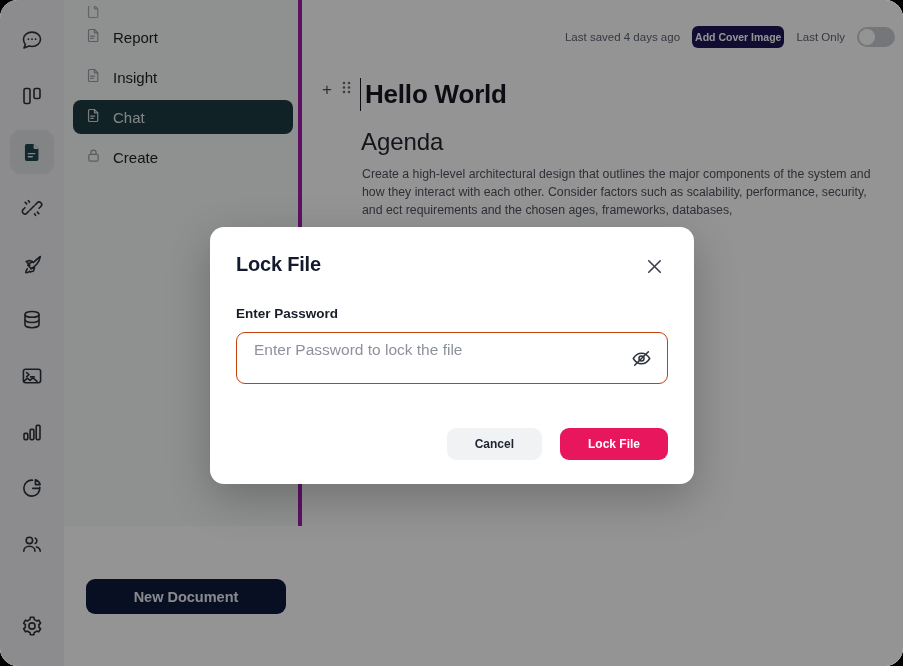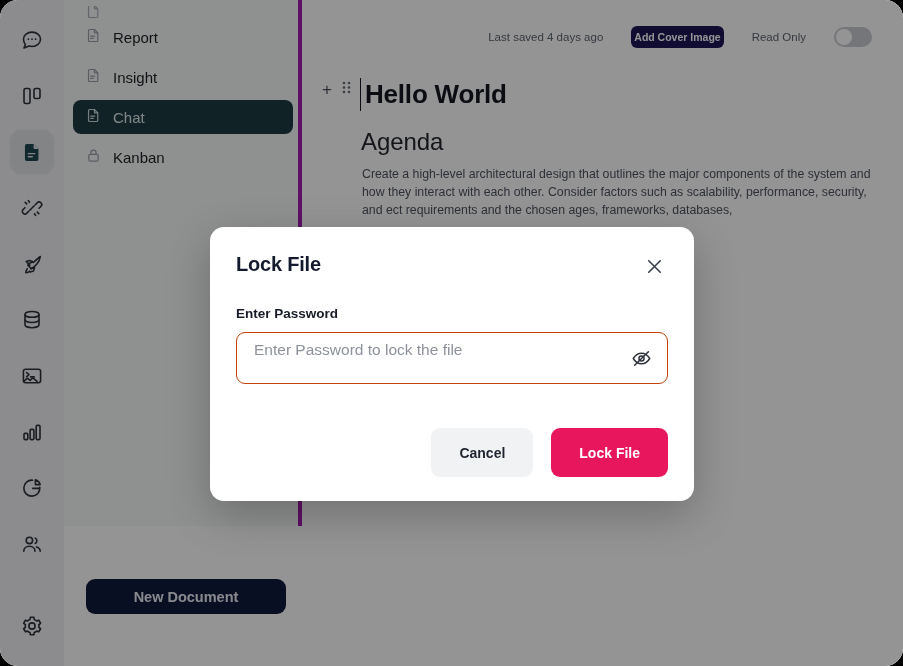--- a/index.html
+++ b/index.html
@@ -120,24 +120,24 @@
   #editor-pane {
     position: absolute;
     left: 303px; top: 0;
     width: 600px; height: 666px;
     background: #ffffff;
     z-index: 4;
   }
 
   #editor-topbar {
     position: absolute;
-    right: 31px; top: 25px;
-    display: flex;
-    align-items: center;
-    gap: 28px;
+    right: 8px; top: 25px;
+    display: flex;
+    align-items: center;
+    gap: 12px;
     height: 24px;
   }
   #last-saved {
     font-size: 11.5px;
     color: #5e6470;
     white-space: nowrap;
   }
   #add-cover-btn {
     background: #1c1557;
     color: #ffffff;
@@ -284,23 +284,23 @@
     background: none;
     border: none;
     padding: 0;
   }
   #modal-actions {
     display: flex;
     justify-content: flex-end;
     gap: 18px;
   }
   .modal-btn {
-    height: 49px;
+    height: 32px;
     border-radius: 9px;
-    font-size: 14px;
+    font-size: 12px;
     font-weight: 700;
     border: none;
     cursor: pointer;
     font-family: inherit;
     padding: 0 28px;
   }
   #cancel-btn {
     background: #f1f2f4;
     color: #1f2430;
     min-width: 92px;
@@ -501,34 +501,34 @@
         <span>Chat</span>
       </div>
 
       <div class="doc-item">
         <span class="doc-ico">
           <svg width="17" height="17" viewBox="0 0 24 24" fill="none" stroke="#9aa0a8" stroke-width="1.8" stroke-linejoin="round" stroke-linecap="round">
             <rect x="5.4" y="10.4" width="13.2" height="9.6" rx="2.1"></rect>
             <path d="M8.4 10.4V7.9a3.6 3.6 0 0 1 7.2 0v2.5"></path>
           </svg>
         </span>
-        <span>Kanban</span>
+        <span>Create</span>
       </div>
 
     </div>
 
     <button id="new-doc-btn">New Document</button>
   </aside>
 
   <main id="editor-pane">
 
     <div id="editor-topbar">
       <span id="last-saved">Last saved 4 days ago</span>
       <button id="add-cover-btn">Add Cover Image</button>
-      <span id="read-only-label">Read Only</span>
+      <span id="read-only-label">Last Only</span>
       <div id="read-only-toggle">
         <span class="knob"></span>
       </div>
     </div>
 
     <div id="block-tools">
       <span id="add-block-btn">+</span>
       <span id="drag-handle">
         <svg width="11" height="15" viewBox="0 0 11 15" fill="#656b75">
           <circle cx="3" cy="3" r="1.3"></circle>

